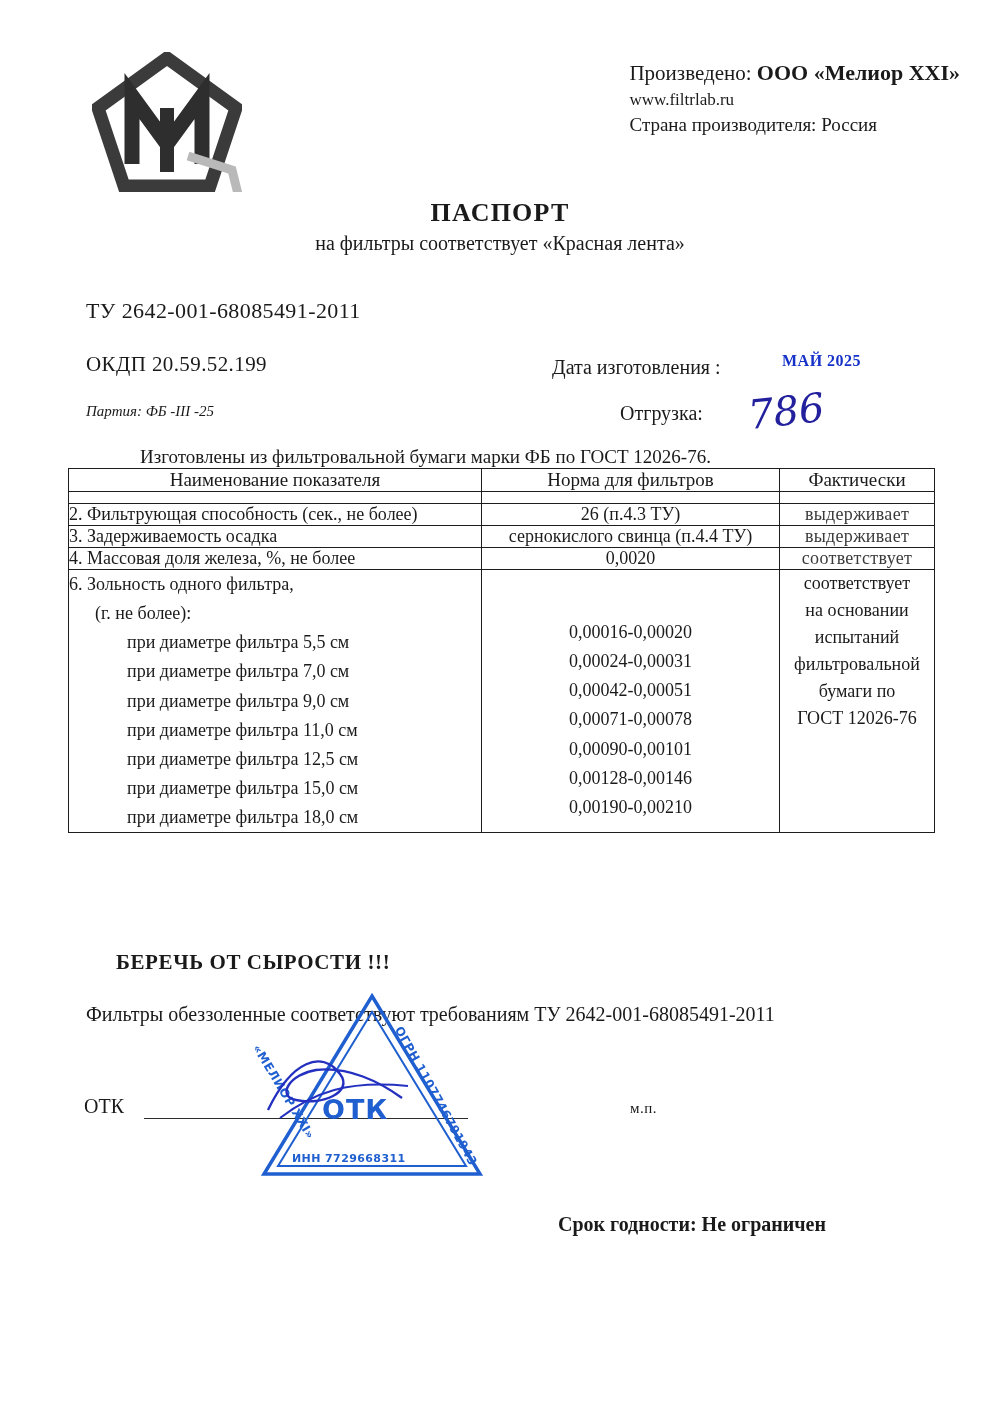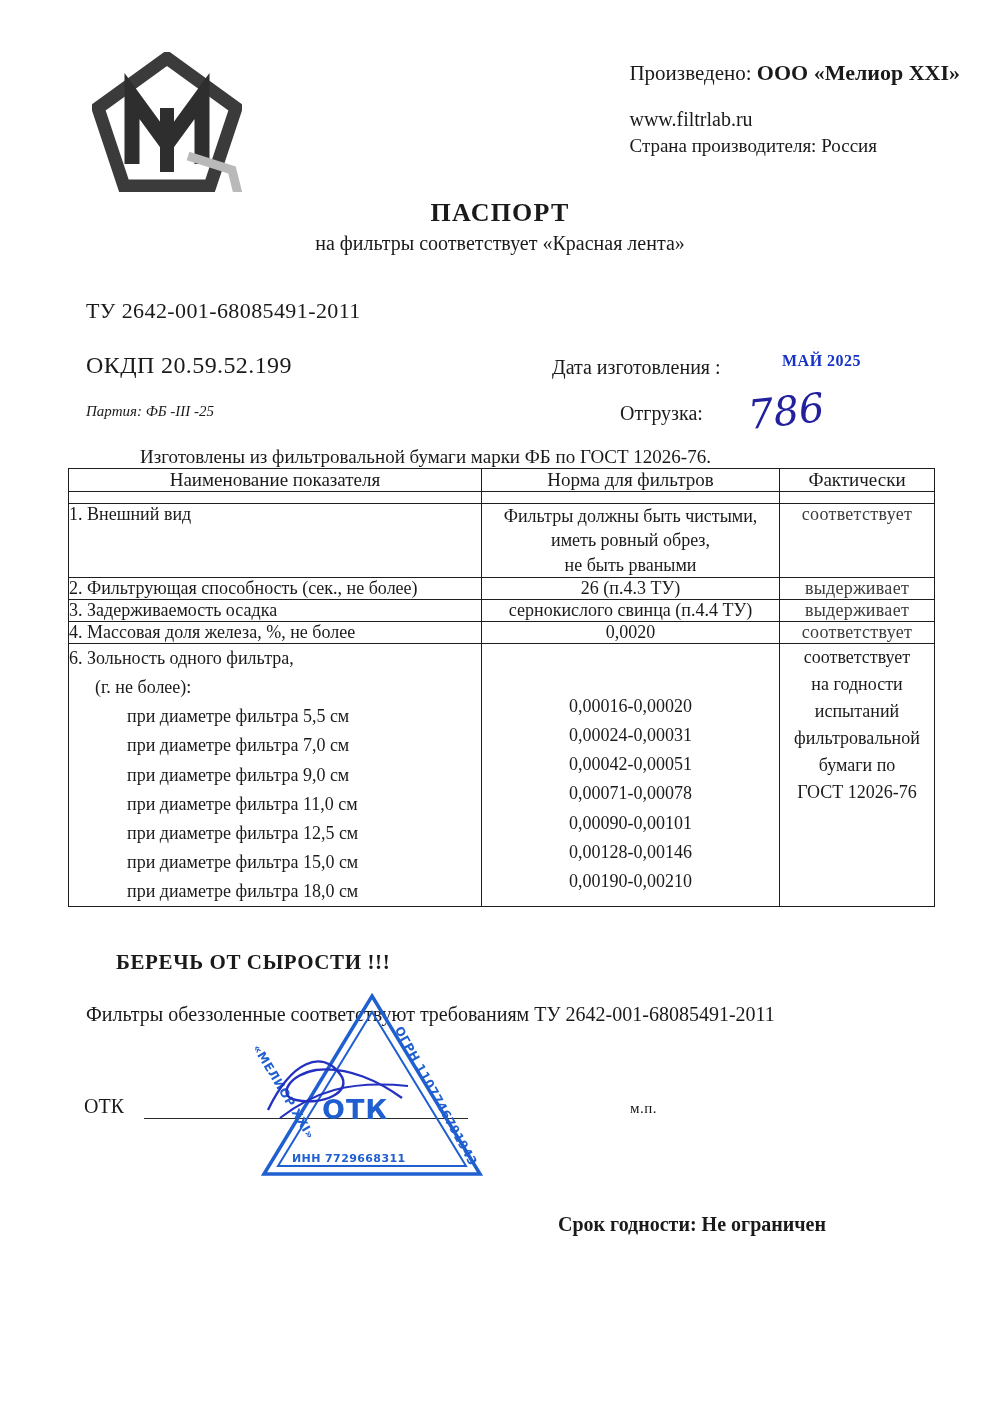--- a/index.html
+++ b/index.html
@@ -30,22 +30,22 @@
     position: absolute;
     right: 40px;
     top: 58px;
     line-height: 1.32;
   }
   .producer-line1 {
     font-size: 21px;
   }
   .producer-line1 b { font-weight: bold; font-size: 22px; }
   .producer-line2 {
-    font-size: 20px;
-    margin-top: 18px;
+    font-size: 17px;
+    margin-top: 1px;
   }
   .producer-line3 {
     font-size: 19px;
     margin-top: 1px;
   }
 
   
   .doc-title {
     position: absolute;
     left: 0;
@@ -70,21 +70,21 @@
     position: absolute;
     left: 86px;
     top: 298px;
     font-size: 22px;
     letter-spacing: 0.4px;
   }
   .okdp-line {
     position: absolute;
     left: 86px;
     top: 352px;
-    font-size: 24px;
+    font-size: 21px;
     letter-spacing: 0.4px;
   }
   .batch-line {
     position: absolute;
     left: 86px;
     top: 403px;
     font-size: 15px;
     font-style: italic;
   }
 
@@ -355,29 +355,20 @@
         <th>Фактически</th>
       </tr>
     </thead>
     <tbody>
       <tr class="spacer">
         <td></td>
         <td></td>
         <td></td>
       </tr>
 
-      <tr>
-        <td class="cell-left">1. Внешний вид</td>
-        <td class="cell-center multi">
-          <div>Фильтры должны быть чистыми,</div>
-          <div>иметь ровный обрез,</div>
-          <div>не быть рваными</div>
-        </td>
-        <td class="fact faded">соответствует</td>
-      </tr>
 
       <tr class="nowrap-row">
         <td class="cell-left">2. Фильтрующая способность (сек., не более)</td>
         <td class="cell-center">26     (п.4.3 ТУ)</td>
         <td class="fact faded">выдерживает</td>
       </tr>
 
       <tr class="nowrap-row">
         <td class="cell-left">3. Задерживаемость осадка</td>
         <td class="cell-center">сернокислого свинца (п.4.4 ТУ)</td>
@@ -408,21 +399,21 @@
           <div>0,00016-0,00020</div>
           <div>0,00024-0,00031</div>
           <div>0,00042-0,00051</div>
           <div>0,00071-0,00078</div>
           <div>0,00090-0,00101</div>
           <div>0,00128-0,00146</div>
           <div>0,00190-0,00210</div>
         </td>
         <td class="ash-fact faded">
           <div>соответствует</div>
-          <div>на годности</div>
+          <div>на основании</div>
           <div>испытаний</div>
           <div>фильтровальной</div>
           <div>бумаги по</div>
           <div>ГОСТ 12026-76</div>
         </td>
       </tr>
     </tbody>
   </table>
 </div>
 

